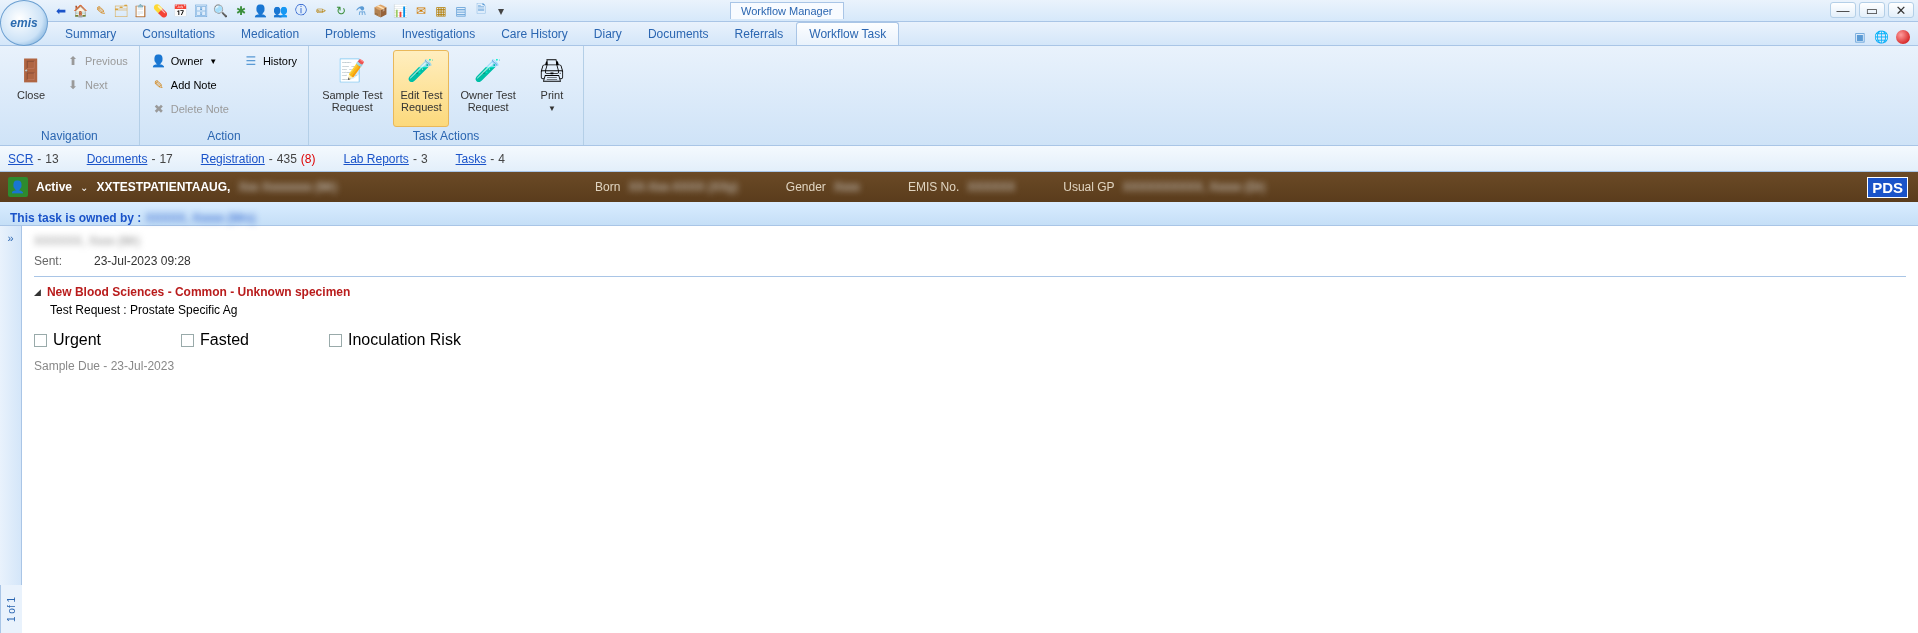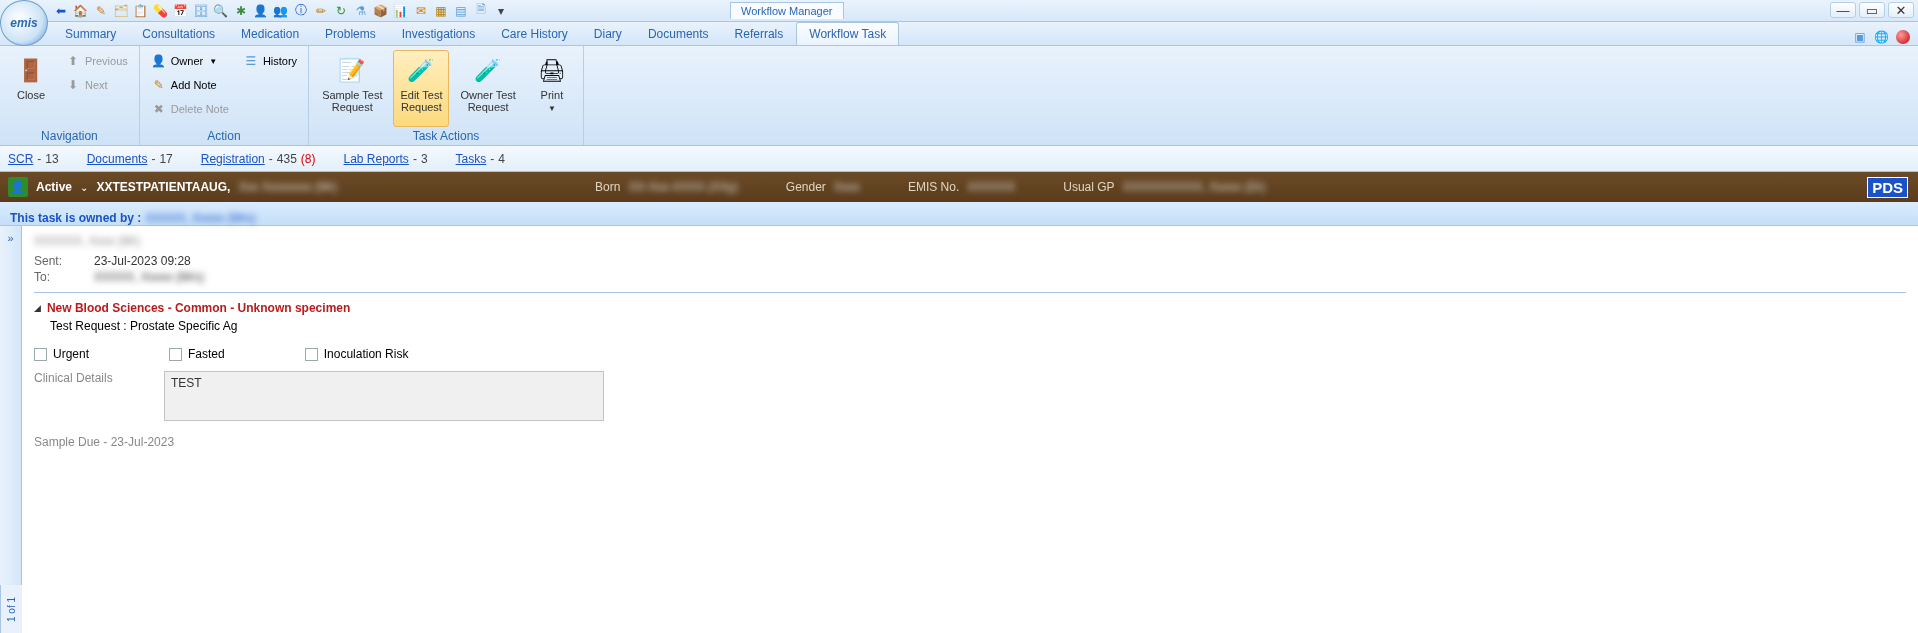--- a/index.html
+++ b/index.html
@@ -70,21 +70,21 @@
 .task-from { filter: blur(3px); font-size: 12px; color: #888; margin-bottom: 6px; }
 .meta-row { display: flex; font-size: 12px; margin-bottom: 2px; }
 .meta-label { width: 60px; color: #666; }
 .meta-val { color: #333; }
 .meta-blur { filter: blur(3px); }
 .divider { border-top: 1px solid #a9c5e6; margin: 8px 0; }
 .section-head { display: flex; align-items: center; gap: 6px; }
 .tri { font-size: 9px; color: #333; }
 .section-link { color: #b91c1c; font-weight: bold; font-size: 12px; cursor: pointer; }
 .test-req { margin: 4px 0 14px 16px; font-size: 12px; }
-.check-row { display: flex; gap: 80px; margin: 6px 0 10px 0; font-size: 12px; }
+.check-row { display: flex; gap: 80px; margin: 6px 0 10px 0; font-size: 16px; }
 .chk { display: flex; align-items: center; gap: 6px; }
 .chk-box { width: 13px; height: 13px; border: 1px solid #9aa; background: #fff; }
 .clin-row { display: flex; gap: 30px; align-items: flex-start; font-size: 12px; margin-bottom: 14px; }
 .clin-label { color: #888; width: 100px; }
 .clin-field { width: 440px; height: 50px; background: #f0f0f0; border: 1px solid #c4c4c4; padding: 4px 6px; font-size: 12px; color: #333; }
 .sample-due { color: #888; font-size: 12px; }
 
 .page-indicator { position: absolute; left: 0; bottom: 0; width: 22px; height: 48px; writing-mode: vertical-rl; transform: rotate(180deg); background: #e9f2fc; border-right: 1px solid #a9c5e6; font-size: 10px; color: #2b66b1; display: flex; align-items: center; justify-content: center; }
 </style>
 </head>
@@ -273,44 +273,36 @@
 </div>
 
 <div class="content">
   <div class="sidebar-toggle">»</div>
   <div class="main-panel">
     <div class="task-from">XXXXXX, Xxxx (Mr)</div>
     <div class="meta-row">
       <span class="meta-label">Sent:</span>
       <span class="meta-val">23-Jul-2023 09:28</span>
     </div>
-    <div class="meta-row">
-      <span class="meta-label">To:</span>
-      <span class="meta-val meta-blur">XXXXX, Xxxxx (Mrs)</span>
-    </div>
     <div class="divider"></div>
     <div class="section-head">
       <span class="tri">◢</span>
       <span class="section-link">New Blood Sciences - Common - Unknown specimen</span>
     </div>
     <div class="test-req">Test Request : Prostate Specific Ag</div>
     <div class="check-row">
       <div class="chk">
         <div class="chk-box"></div>
         <span>Urgent</span>
       </div>
       <div class="chk">
         <div class="chk-box"></div>
         <span>Fasted</span>
       </div>
       <div class="chk">
         <div class="chk-box"></div>
         <span>Inoculation Risk</span>
       </div>
     </div>
-    <div class="clin-row">
-      <span class="clin-label">Clinical Details</span>
-      <div class="clin-field">TEST</div>
-    </div>
     <div class="sample-due">Sample Due - 23-Jul-2023</div>
   </div>
   <div class="page-indicator">1 of 1</div>
 </div>
 
 </body></html>

